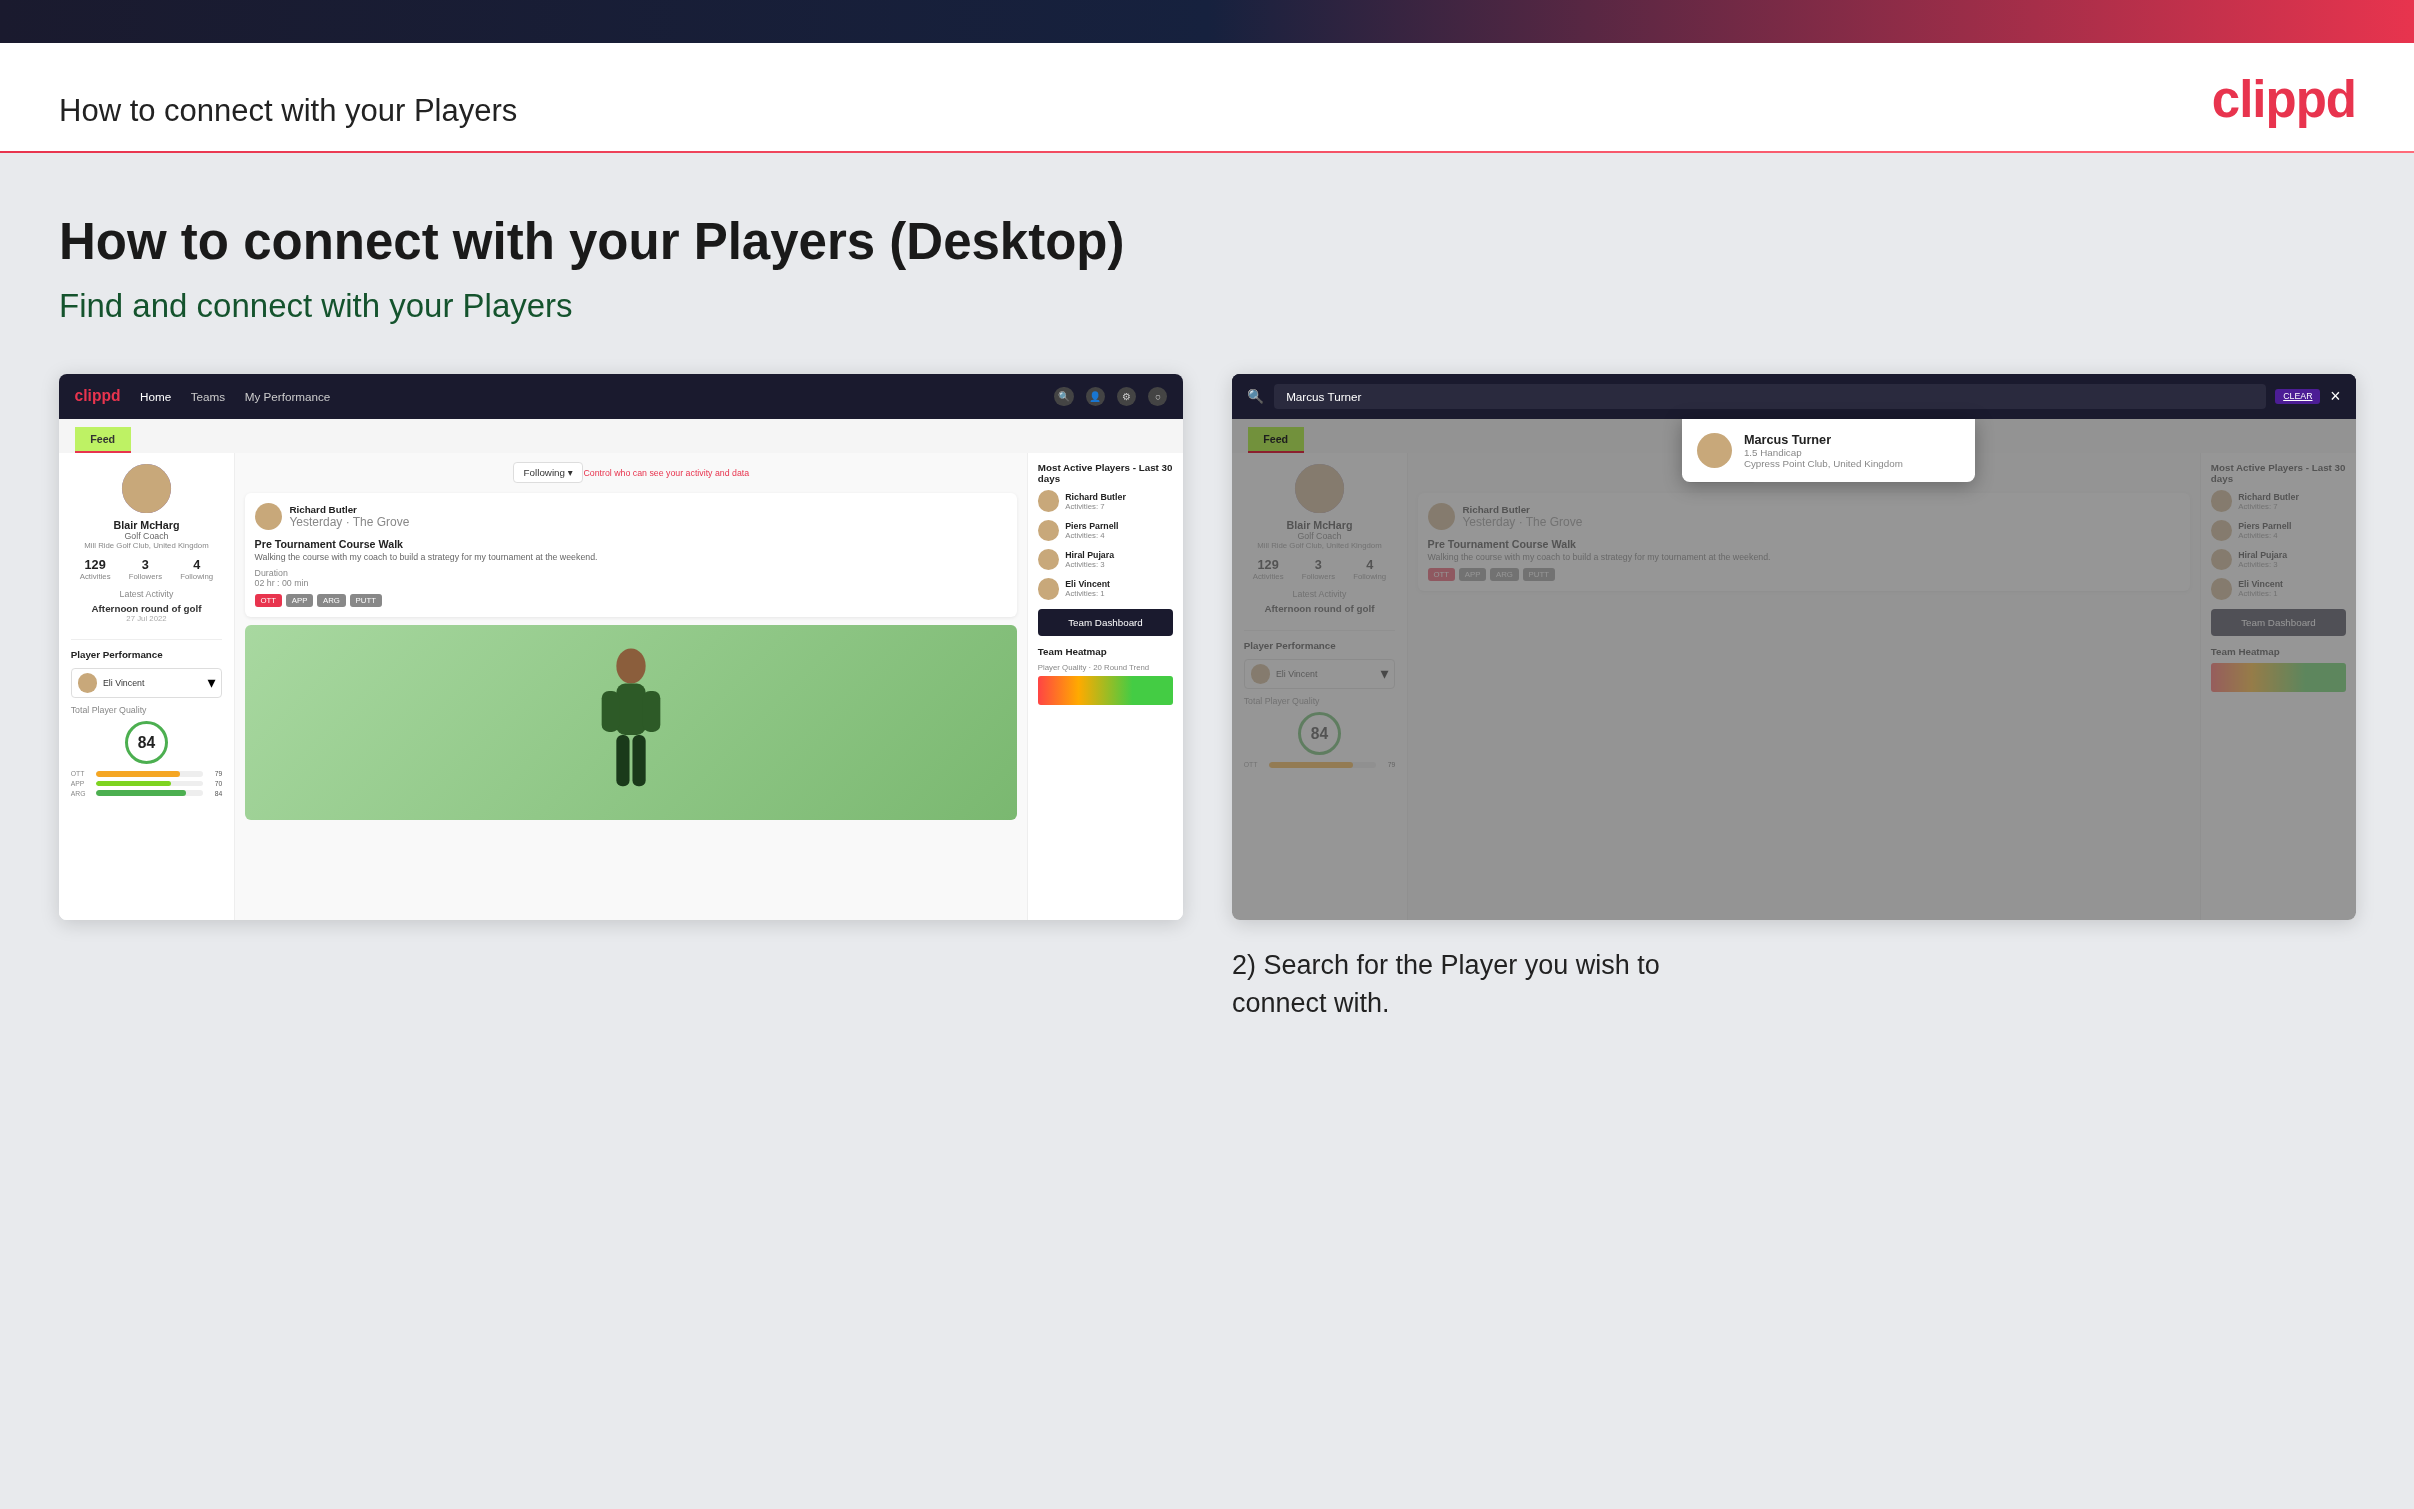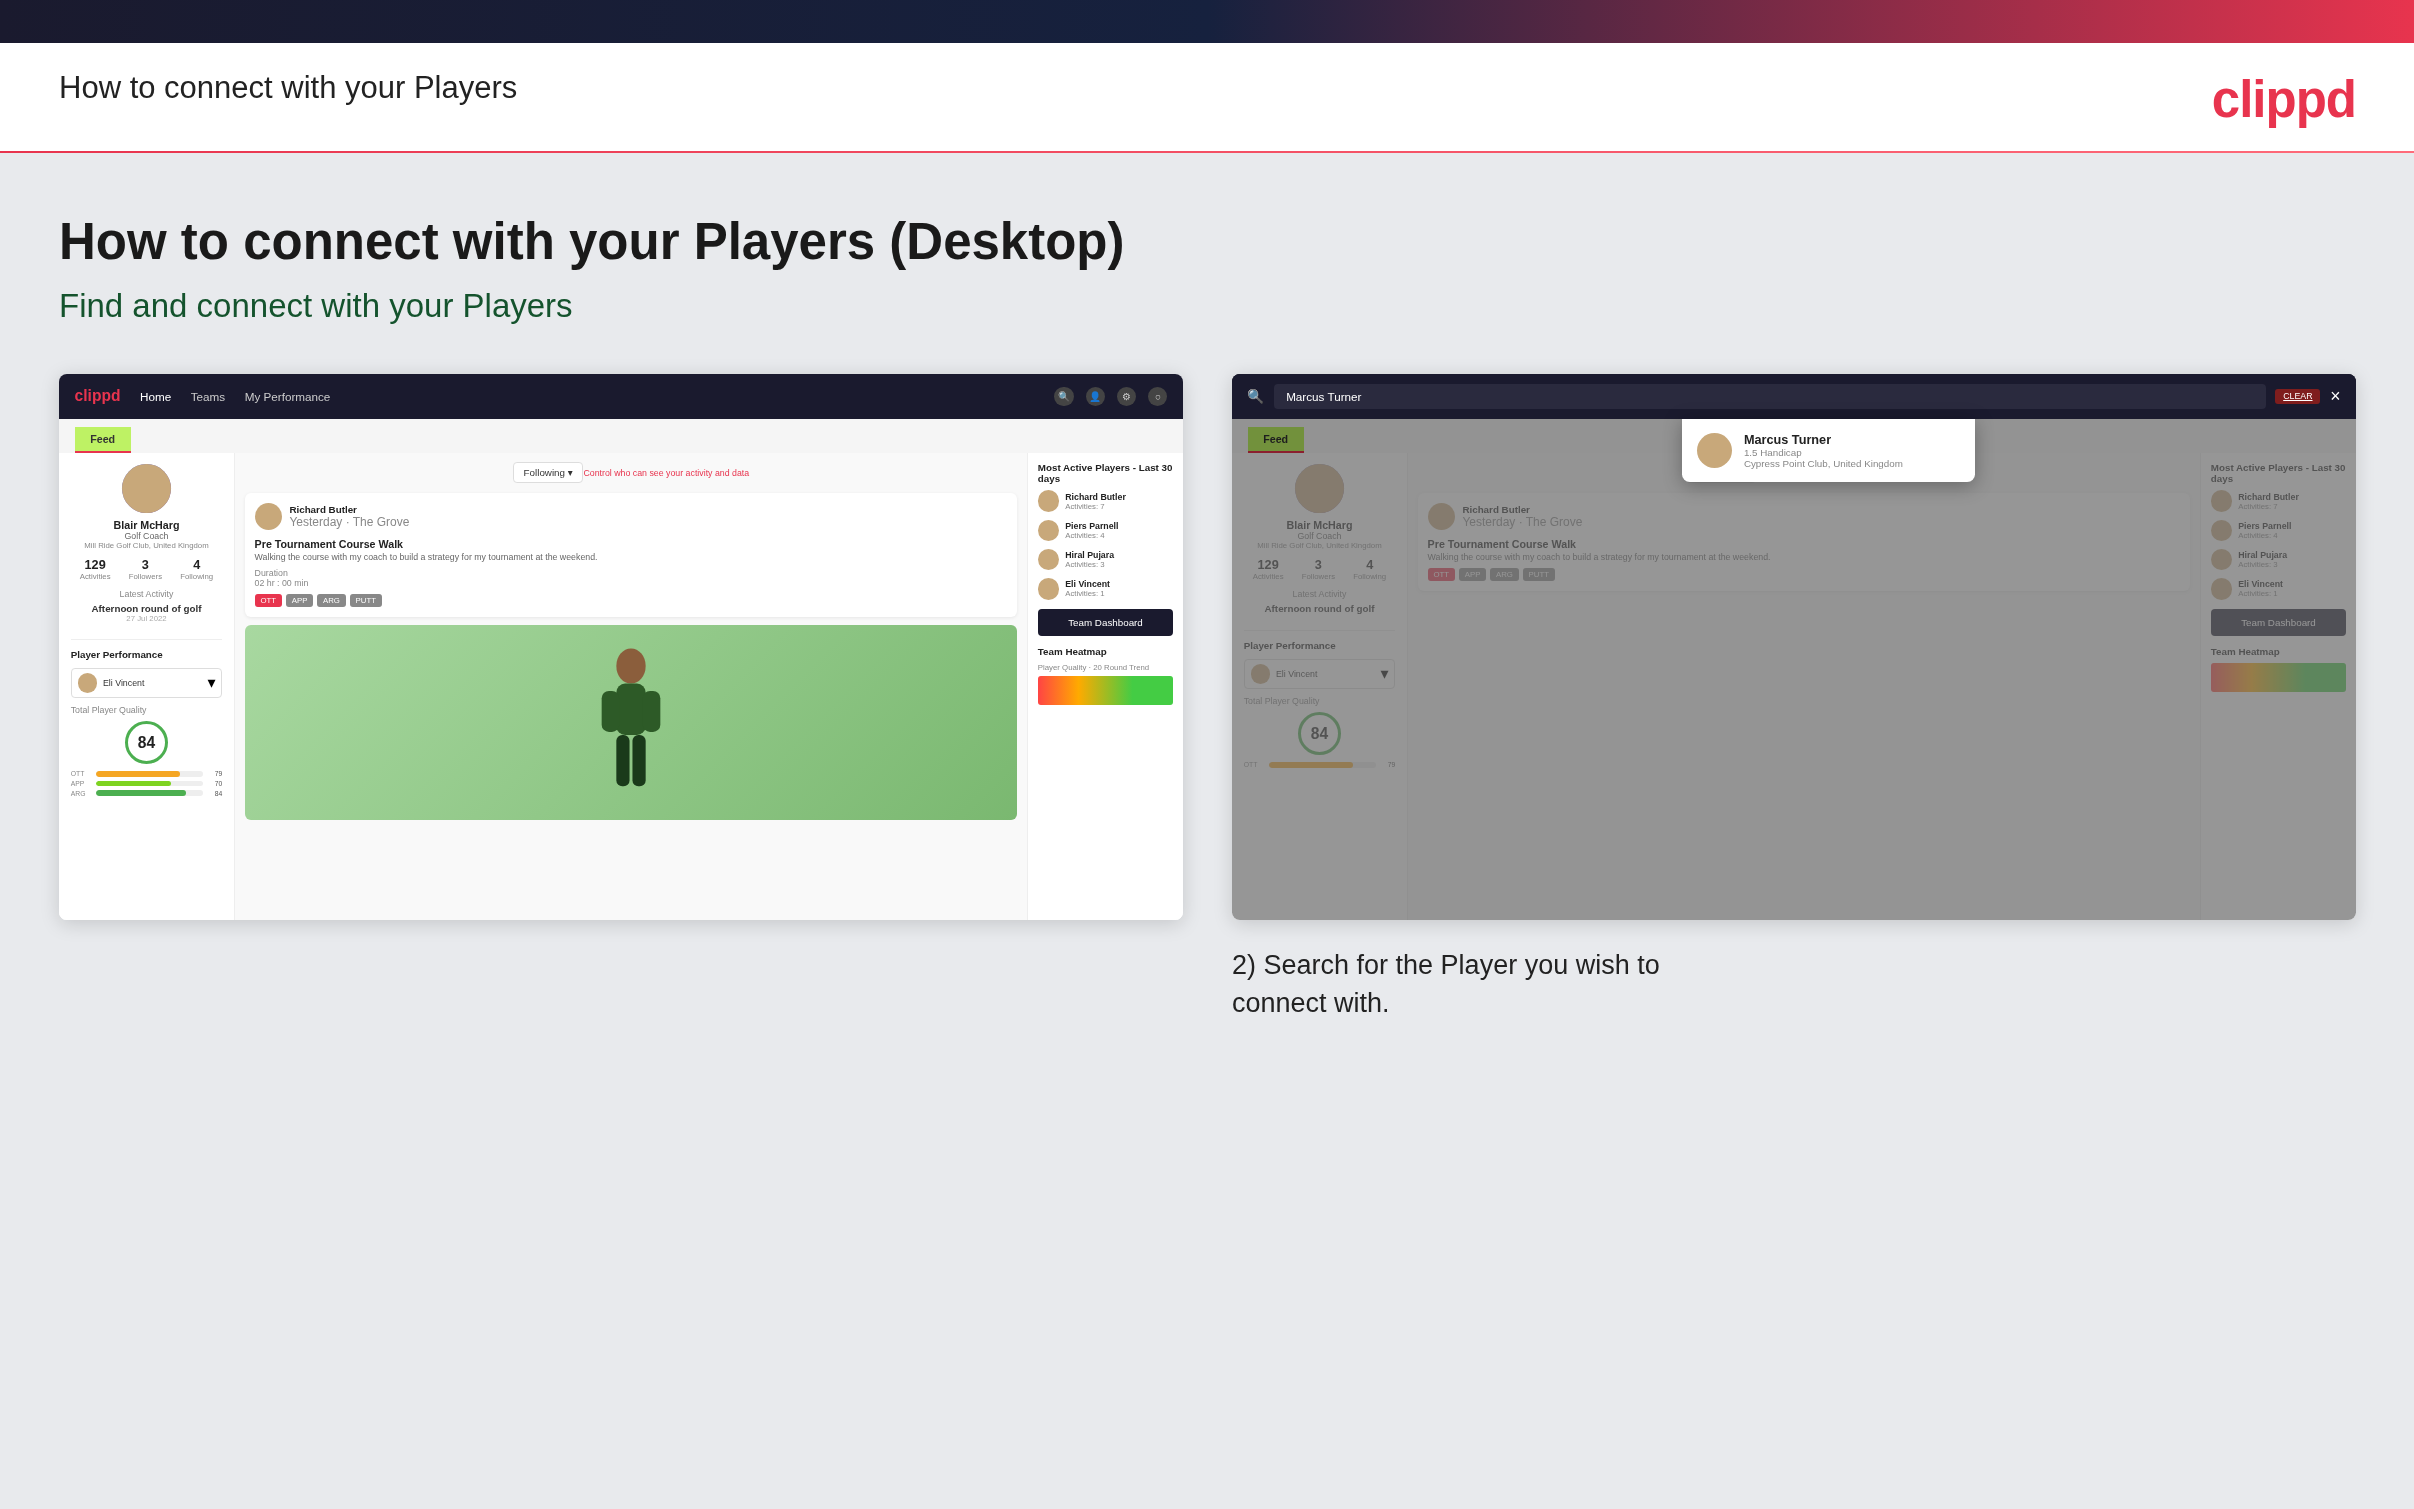--- a/index.html
+++ b/index.html
@@ -14,21 +14,21 @@
     
     .top-bar {
       background: linear-gradient(90deg, #1a1a2e 0%, #16213e 50%, #e8344e 100%);
       height: 43px;
       width: 100%;
     }
 
     
     .header {
       display: flex;
-      align-items: flex-start;
+      align-items: flex-end;
       justify-content: space-between;
       padding: 27px 59px 21.5px 59px;
     }
 
     .header-title {
       font-size: 31px;
       font-weight: 400;
       color: #222;
     }
 
@@ -550,21 +550,21 @@
       align-items: center;
       gap: 7.8px;
     }
 
     .mock-search-text {
       color: #fff;
       font-size: 11.7px;
     }
 
     .mock-clear-btn {
-      background: #7f1d1d;
+      background: #4c1d95;
       color: #fff;
       font-size: 8.8px;
       padding: 2.9px 7.8px;
       border-radius: 2.9px;
       text-decoration: underline;
     }
 
     .mock-close-btn {
       color: #fff;
       font-size: 17.6px;

